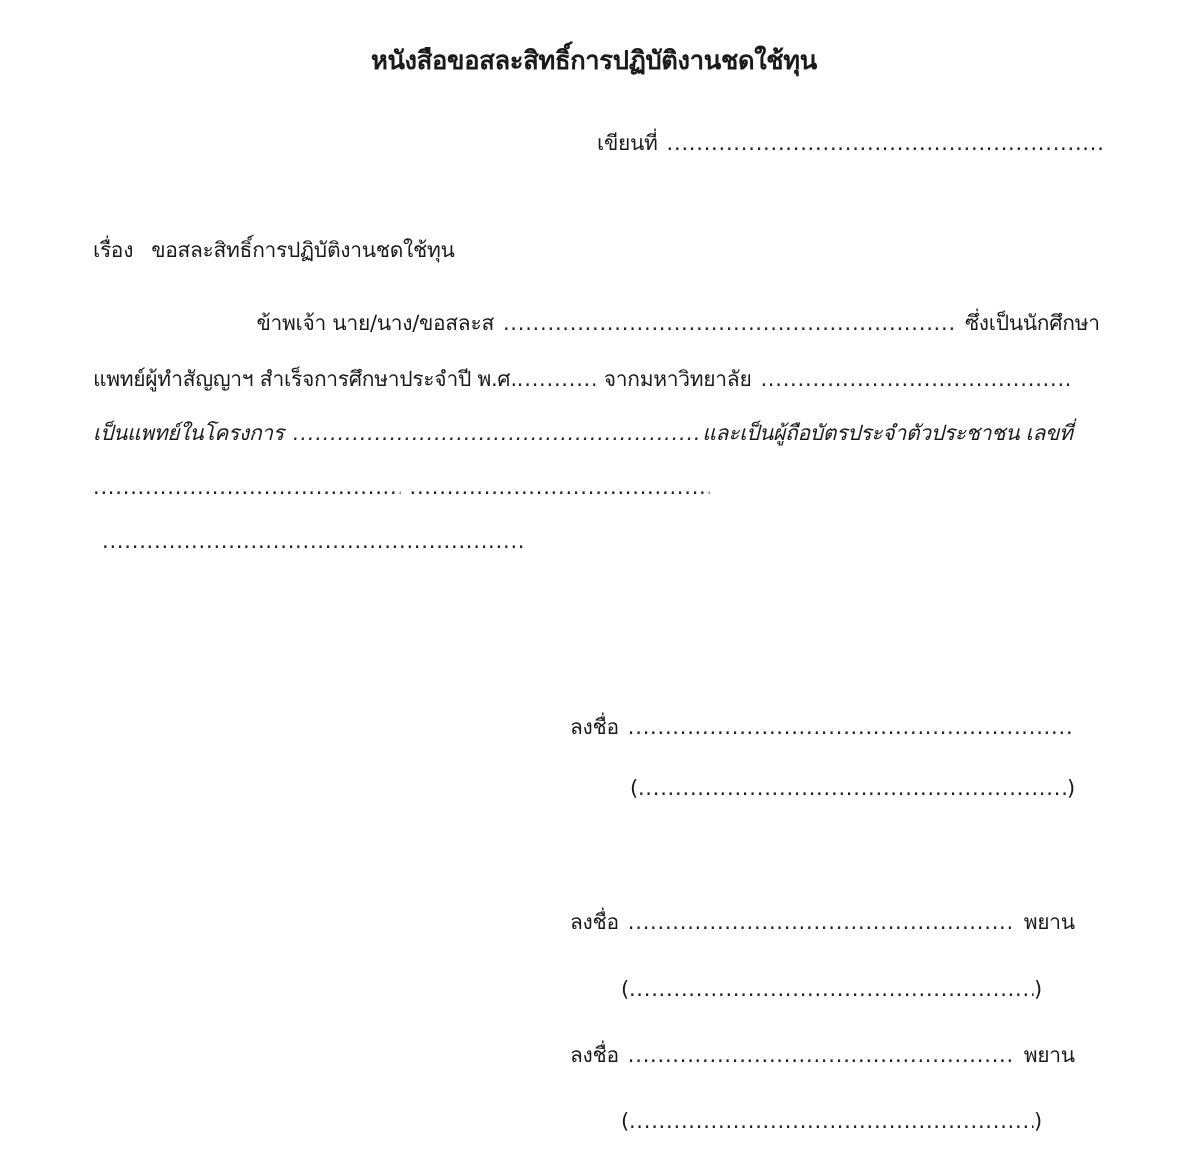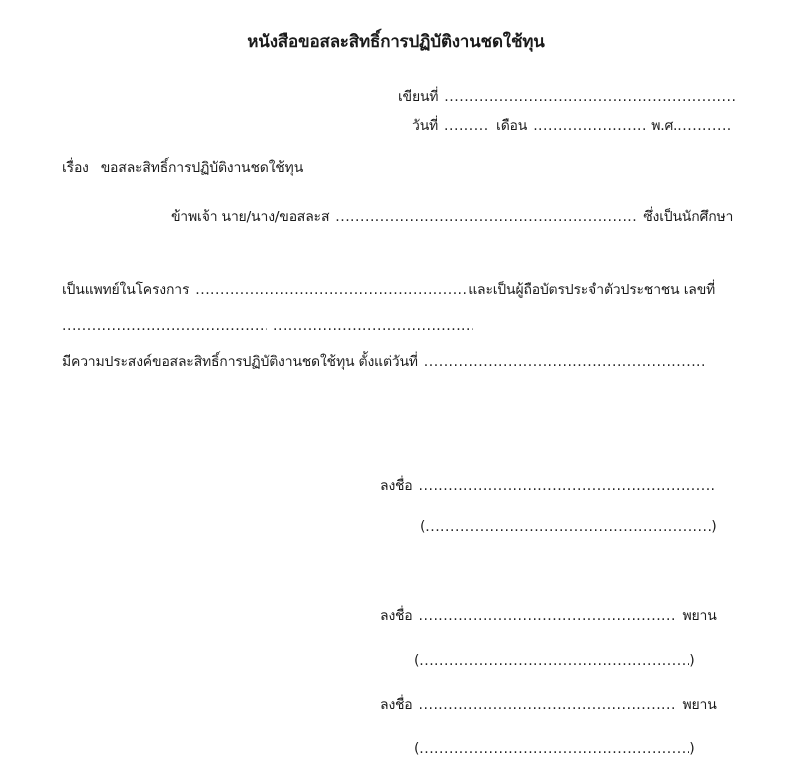--- a/index.html
+++ b/index.html
@@ -62,43 +62,43 @@
 <body>
 
 <div class="page">
 
   <div class="title">หนังสือขอสละสิทธิ์การปฏิบัติงานชดใช้ทุน</div>
 
   <div class="line" style="left:398px; top:86px;">
     <span>เขียนที่</span><span class="sp"></span><span class="dots field" style="width:292px;"></span>
   </div>
 
-  <div class="line" style="left:412px; top:115px;">
-    <span>วันที่</span><span class="sp"></span><span class="dots field" style="width:46px;"></span><span class="sp"></span><span>เดือน</span><span class="sp"></span><span class="dots field" style="width:112px;"></span><span class="sp"></span><span>พ.ศ.</span><span class="dots field" style="width:56px;"></span>
-  </div>
 
   <div class="line" style="left:62px; top:157px;">
     <span>เรื่อง</span><span class="sp"></span><span class="sp"></span><span>ขอสละสิทธิ์การปฏิบัติงานชดใช้ทุน</span>
   </div>
 
   <div class="line" style="left:171px; top:206px;">
     <span>ข้าพเจ้า นาย/นาง/ขอสละส</span><span class="sp"></span><span class="dots field" style="width:302px;"></span><span class="sp"></span><span>ซึ่งเป็นนักศึกษา</span>
   </div>
 
+  <div class="line" style="left:62px; top:243px;">
+    <span>แพทย์ผู้ทำสัญญาฯ สำเร็จการศึกษาประจำปี พ.ศ.</span><span class="dots field" style="width:52px;"></span><span class="sp"></span><span>จากมหาวิทยาลัย</span><span class="sp"></span><span class="dots field" style="width:206px;"></span>
+  </div>
 
-  <div class="line" style="left:62px; top:279px;">
+  <div class="line" style="left:62px; top:279px;font-style:italic;">
     <span>เป็นแพทย์ในโครงการ</span><span class="sp"></span><span class="dots field" style="width:273px;"></span><span>และเป็นผู้ถือบัตรประจำตัวประชาชน เลขที่</span>
   </div>
 
   <div class="line" style="left:62px; top:315px;">
     <span class="dots field" style="width:205px;"></span><span class="sp"></span><span class="dots field" style="width:200px;"></span>
   </div>
 
   <div class="line" style="left:62px; top:351px;">
-    <span>มีความประสงค์ขอสละสิทธิ์การปฏิบัติงานชดใช้ทุน ตั้งแต่วันที่</span><span class="sp"></span><span class="dots field" style="width:282px;"></span>
+    <span class="sp"></span><span class="dots field" style="width:282px;"></span>
   </div>
 
 
   <div class="line" style="left:380px; top:475px;">
     <span>ลงชื่อ</span><span class="sp"></span><span class="dots field" style="width:296px;"></span>
   </div>
 
   <div class="line" style="left:420px; top:516px;">
     <span>(</span><span class="dots field" style="width:286px;"></span><span>)</span>
   </div>

